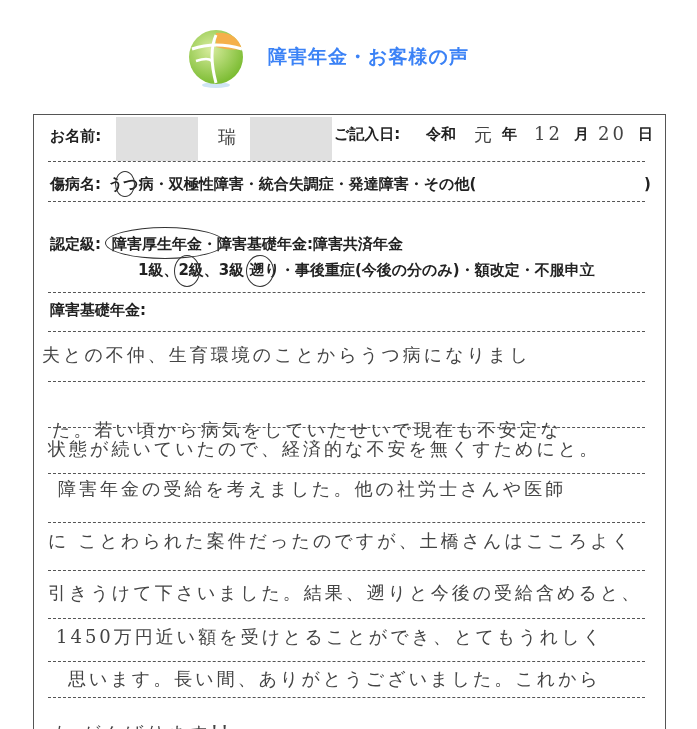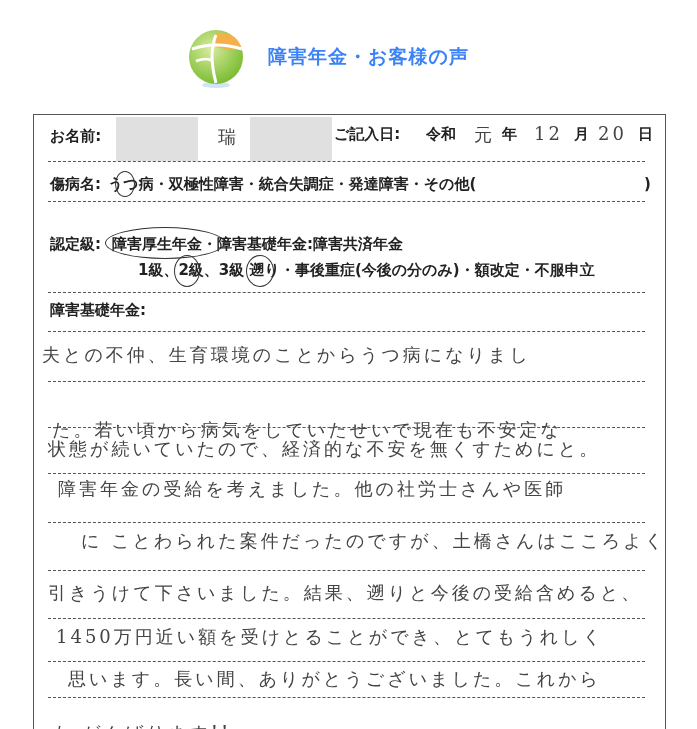--- a/index.html
+++ b/index.html
@@ -74,21 +74,21 @@
   <div class="dash" style="top:216px;"></div>
 
   <span class="hand" style="left:8px;top:228px;">夫との不仲、生育環境のことからうつ病になりまし</span>
   <div class="dash" style="top:266px;"></div>
   <span class="hand" style="left:18px;top:276px;margin-top:27px;">た。若い頃から病気をしていたせいで現在も不安定な</span>
   <div class="dash" style="top:312px;"></div>
   <span class="hand" style="left:14px;top:322px;text-align:right;">状態が続いていたので、経済的な不安を無くすためにと。</span>
   <div class="dash" style="top:358px;"></div>
   <span class="hand" style="left:24px;top:362px;">障害年金の受給を考えました。他の社労士さんや医師</span>
   <div class="dash" style="top:407px;"></div>
-  <span class="hand" style="left:14px;top:414px;margin-left:33px;">に ことわられた案件だったのですが、土橋さんはこころよく</span>
+  <span class="hand" style="left:14px;top:414px;">に ことわられた案件だったのですが、土橋さんはこころよく</span>
   <div class="dash" style="top:455px;"></div>
   <span class="hand" style="left:14px;top:466px;">引きうけて下さいました。結果、遡りと今後の受給含めると、</span>
   <div class="dash" style="top:503px;"></div>
   <span class="hand" style="left:22px;top:510px;">1450万円近い額を受けとることができ、とてもうれしく</span>
   <div class="dash" style="top:546px;"></div>
   <span class="hand" style="left:14px;top:552px;margin-left:20px;">思います。長い間、ありがとうございました。これから</span>
   <div class="dash" style="top:582px;"></div>
   <span class="hand" style="left:18px;top:606px;">も がんばります!!</span>
 </div>
 

